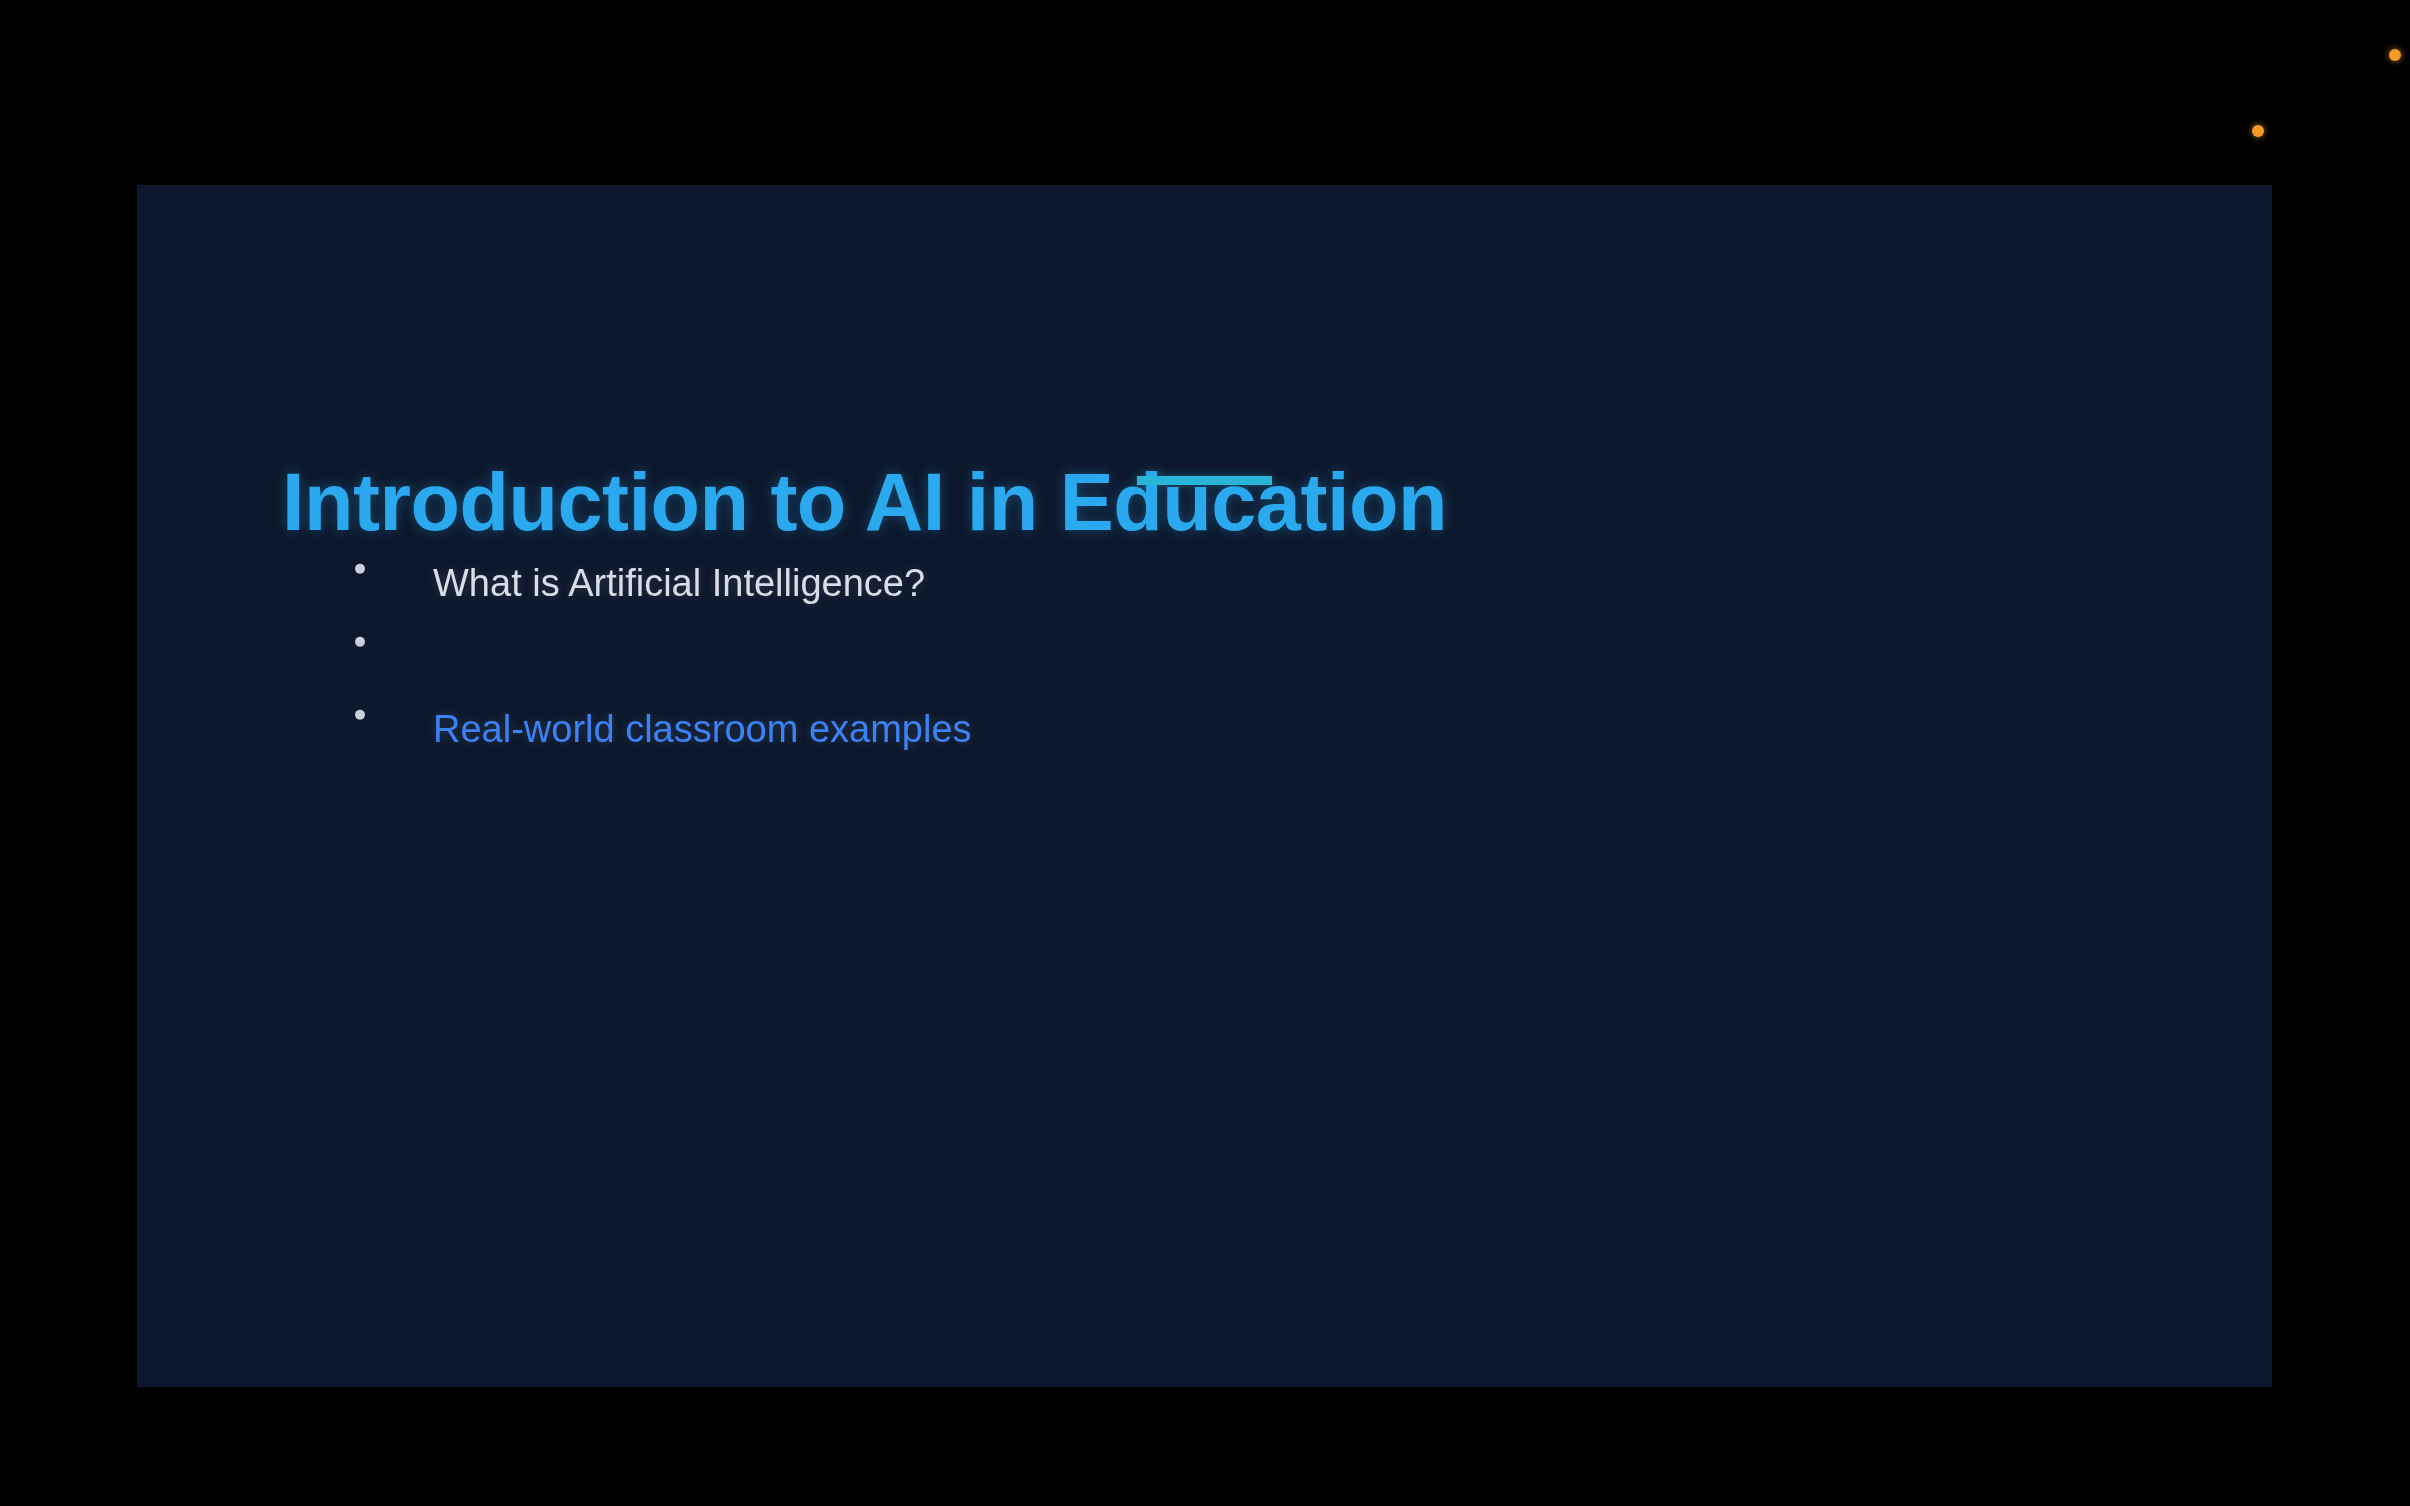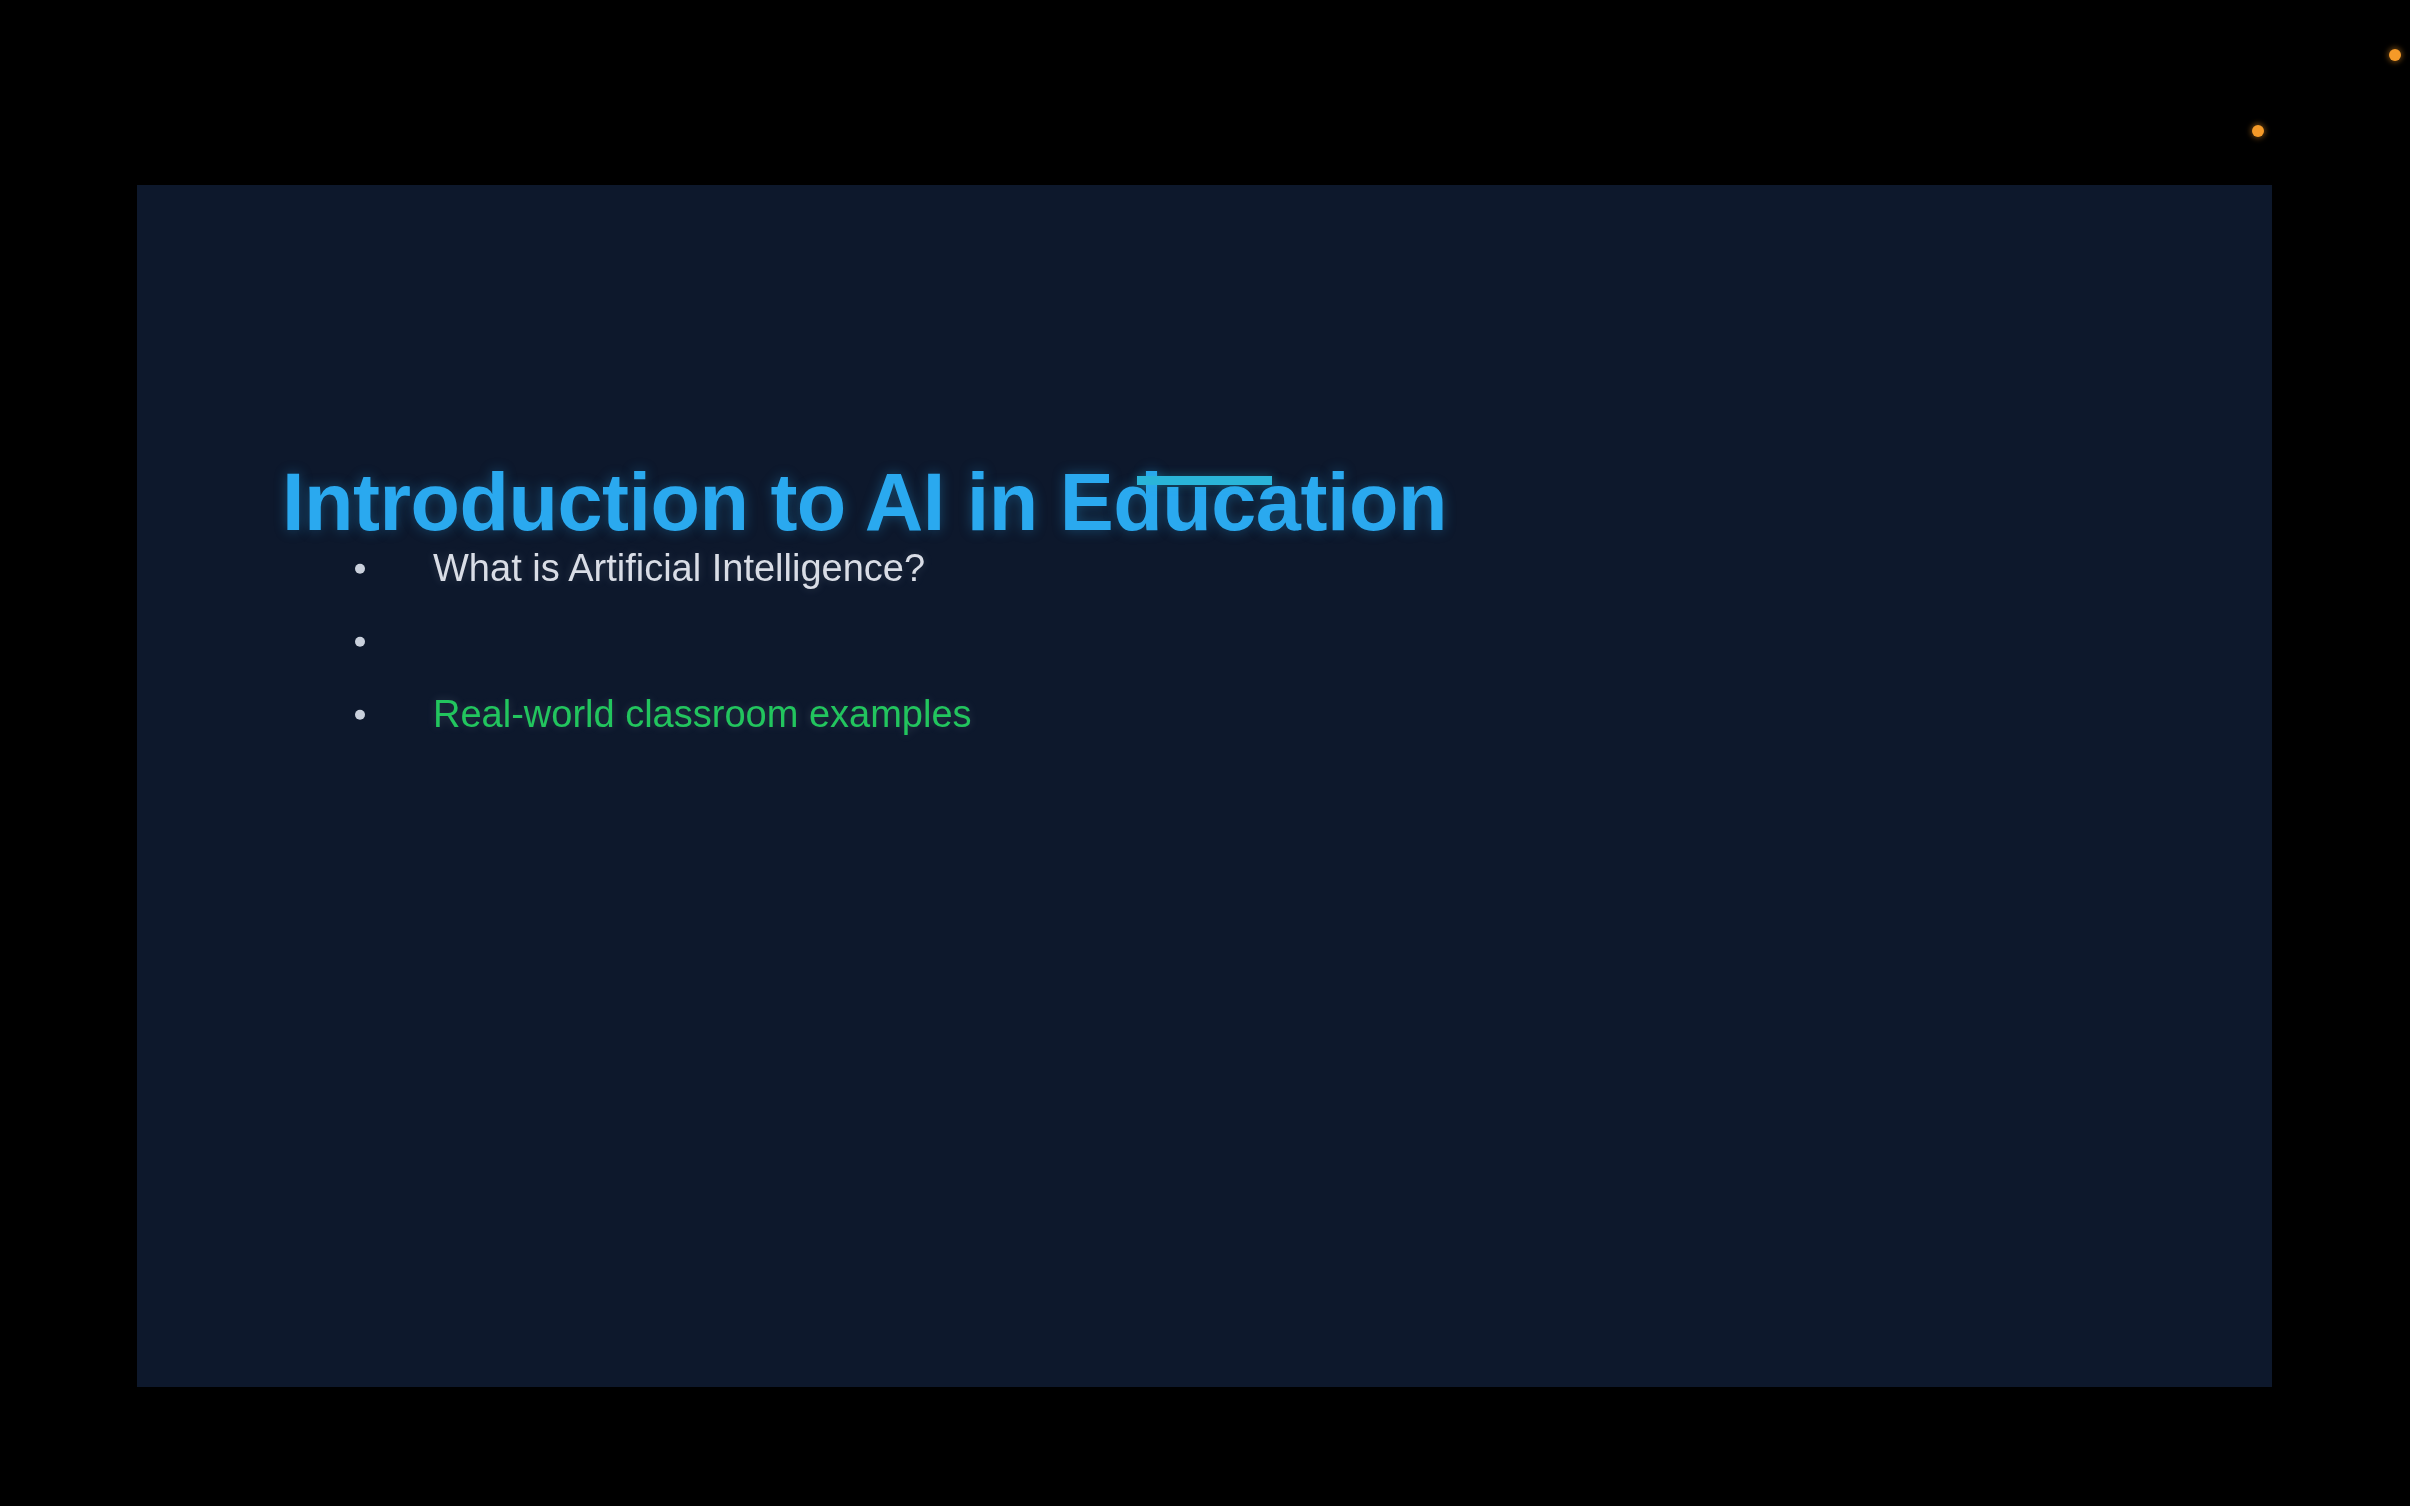--- a/index.html
+++ b/index.html
@@ -80,21 +80,21 @@
     width: 1836px;
     list-style: none;
     margin: 0;
     padding: 0;
   }
 
   .bullet-row {
     position: relative;
     height: 73px;
     display: flex;
-    align-items: center;
+    align-items: flex-end;
   }
 
   .bullet-marker {
     position: absolute;
     left: 73px;
     top: 50%;
     transform: translateY(-50%);
     width: 10.4px;
     height: 10.4px;
     border-radius: 50%;
@@ -132,21 +132,21 @@
         <span class="bullet-marker"></span>
         <span class="bullet-text" style="color: rgb(217, 221, 230);">What is Artificial Intelligence?</span>
       </li>
 
       <li class="bullet-row">
         <span class="bullet-marker"></span>
       </li>
 
       <li class="bullet-row">
         <span class="bullet-marker"></span>
-        <span class="bullet-text" style="color: #22c55e;">Real-world classroom examples</span>
+        <span class="bullet-text" style="color: #3b82f6;">Real-world classroom examples</span>
       </li>
 
     </ul>
 
   </div>
 
 </div>
 
 
 </body></html>

